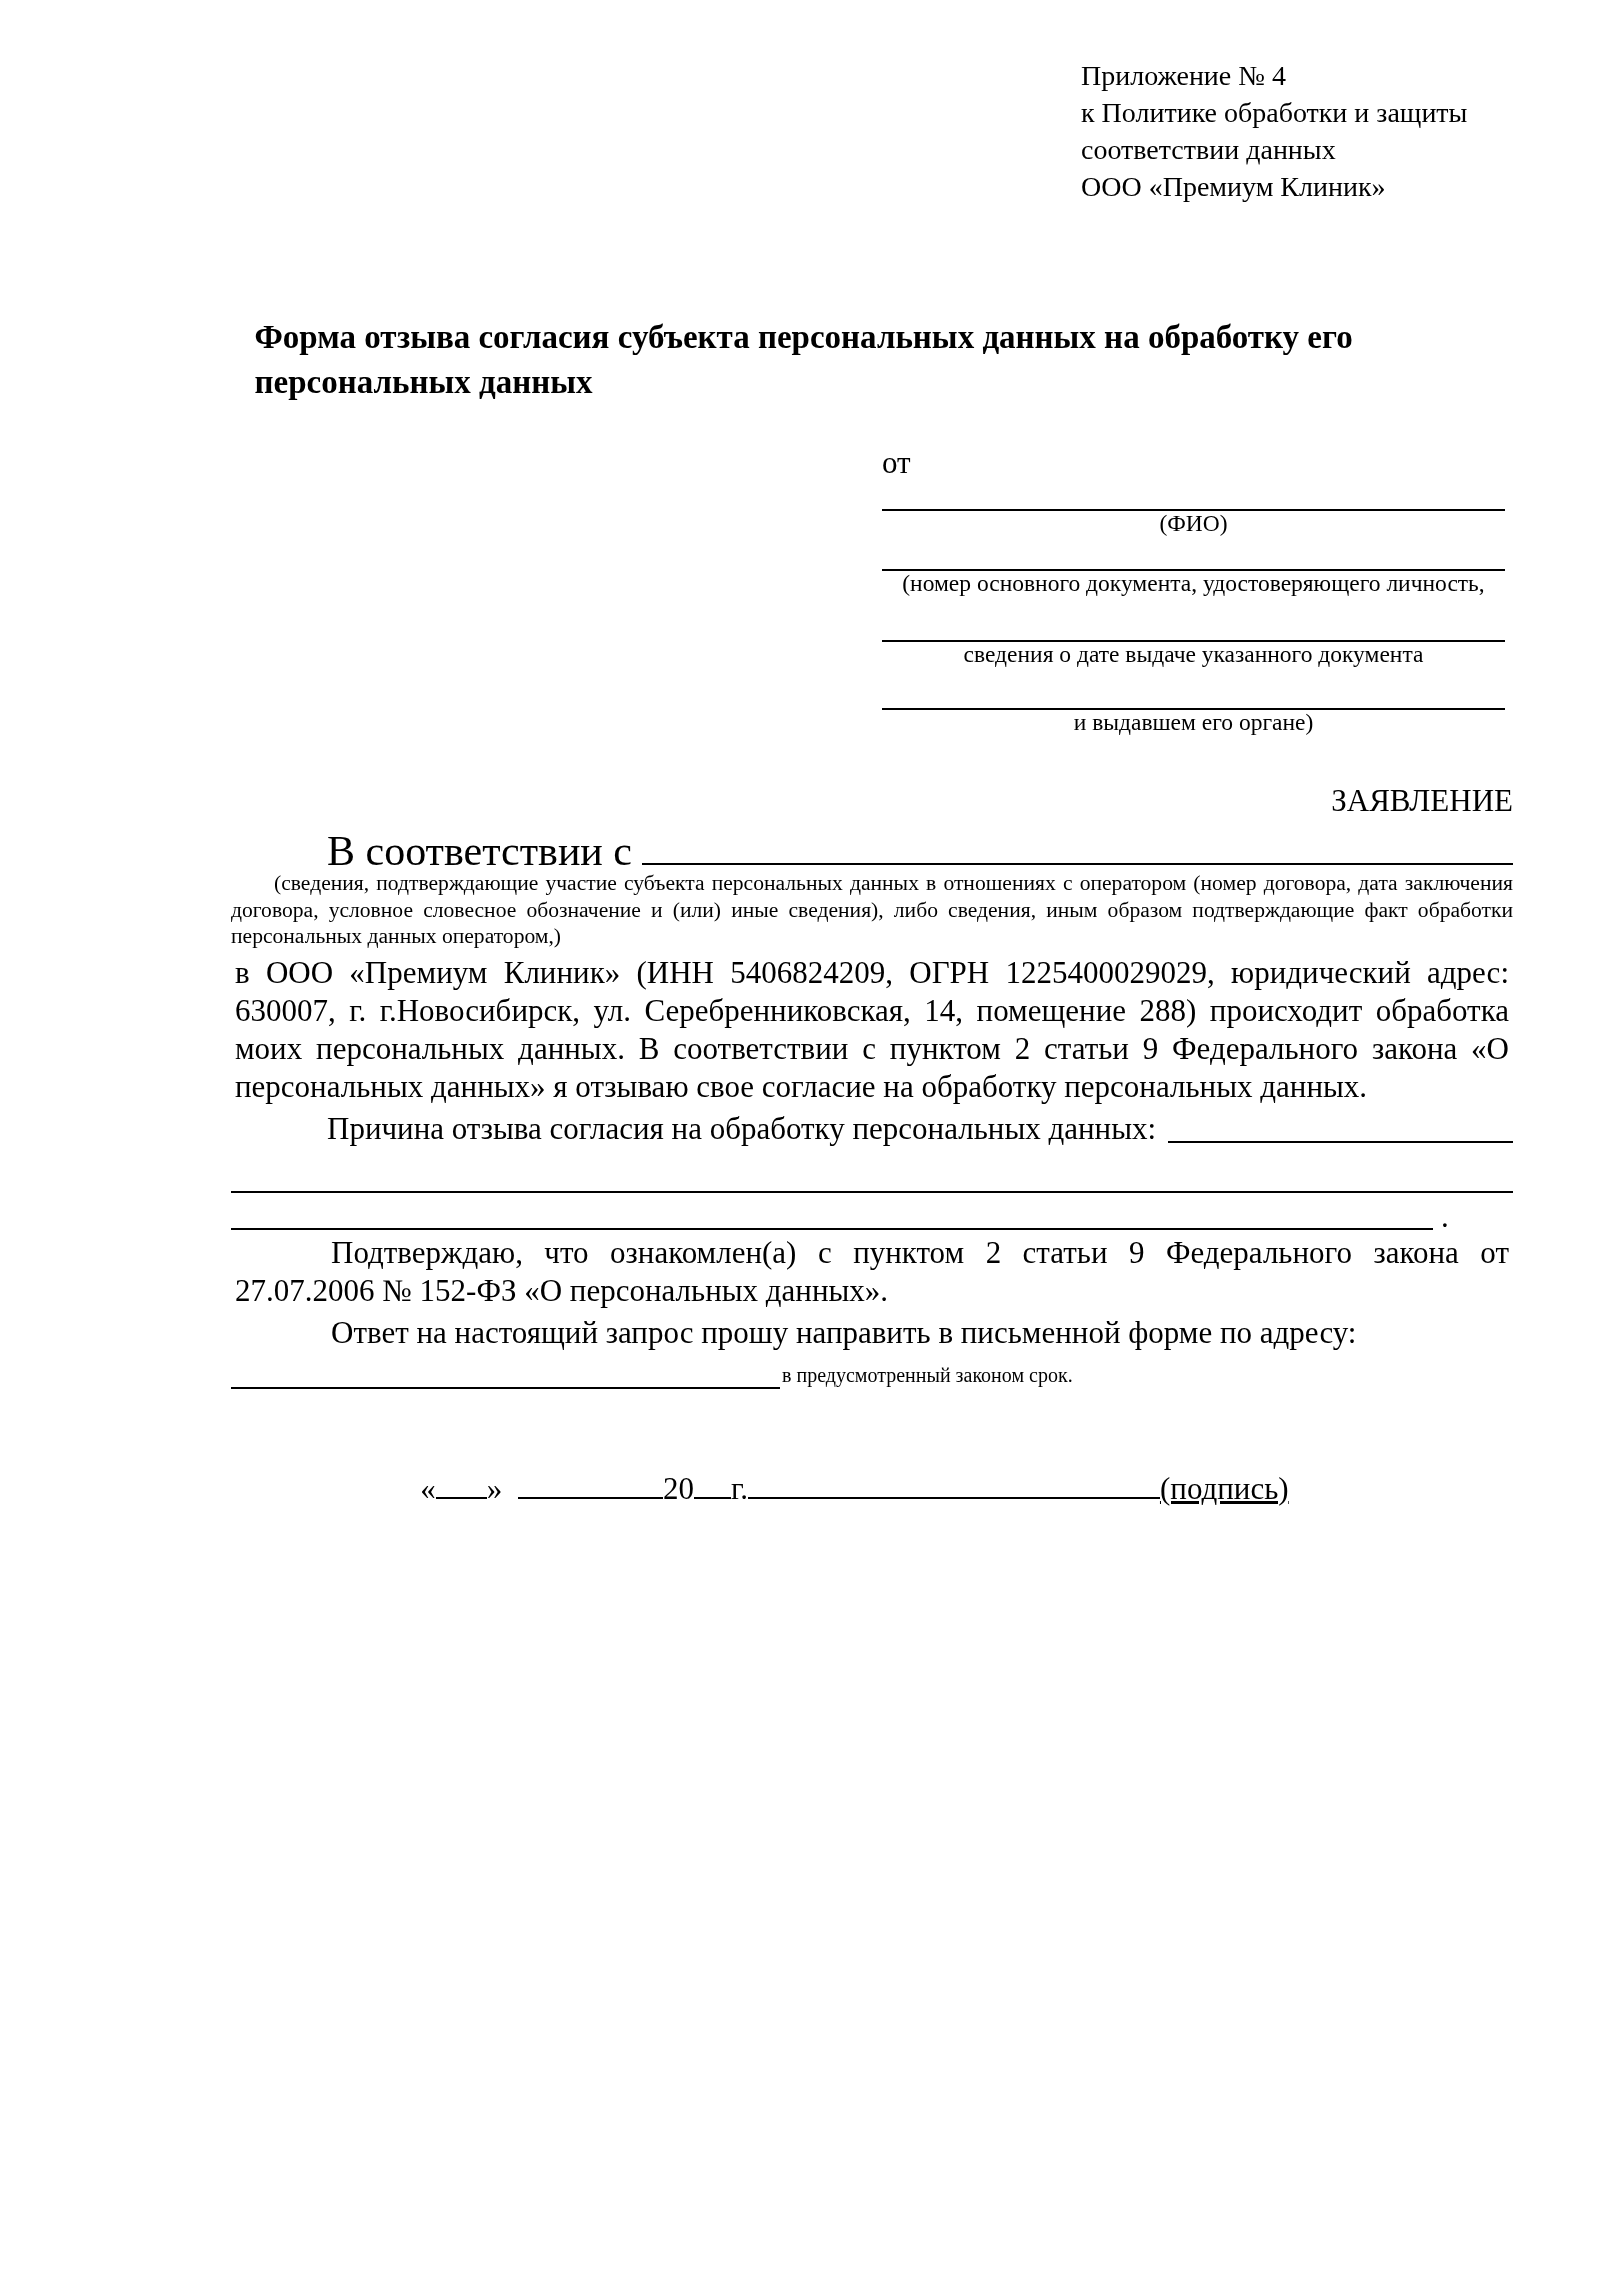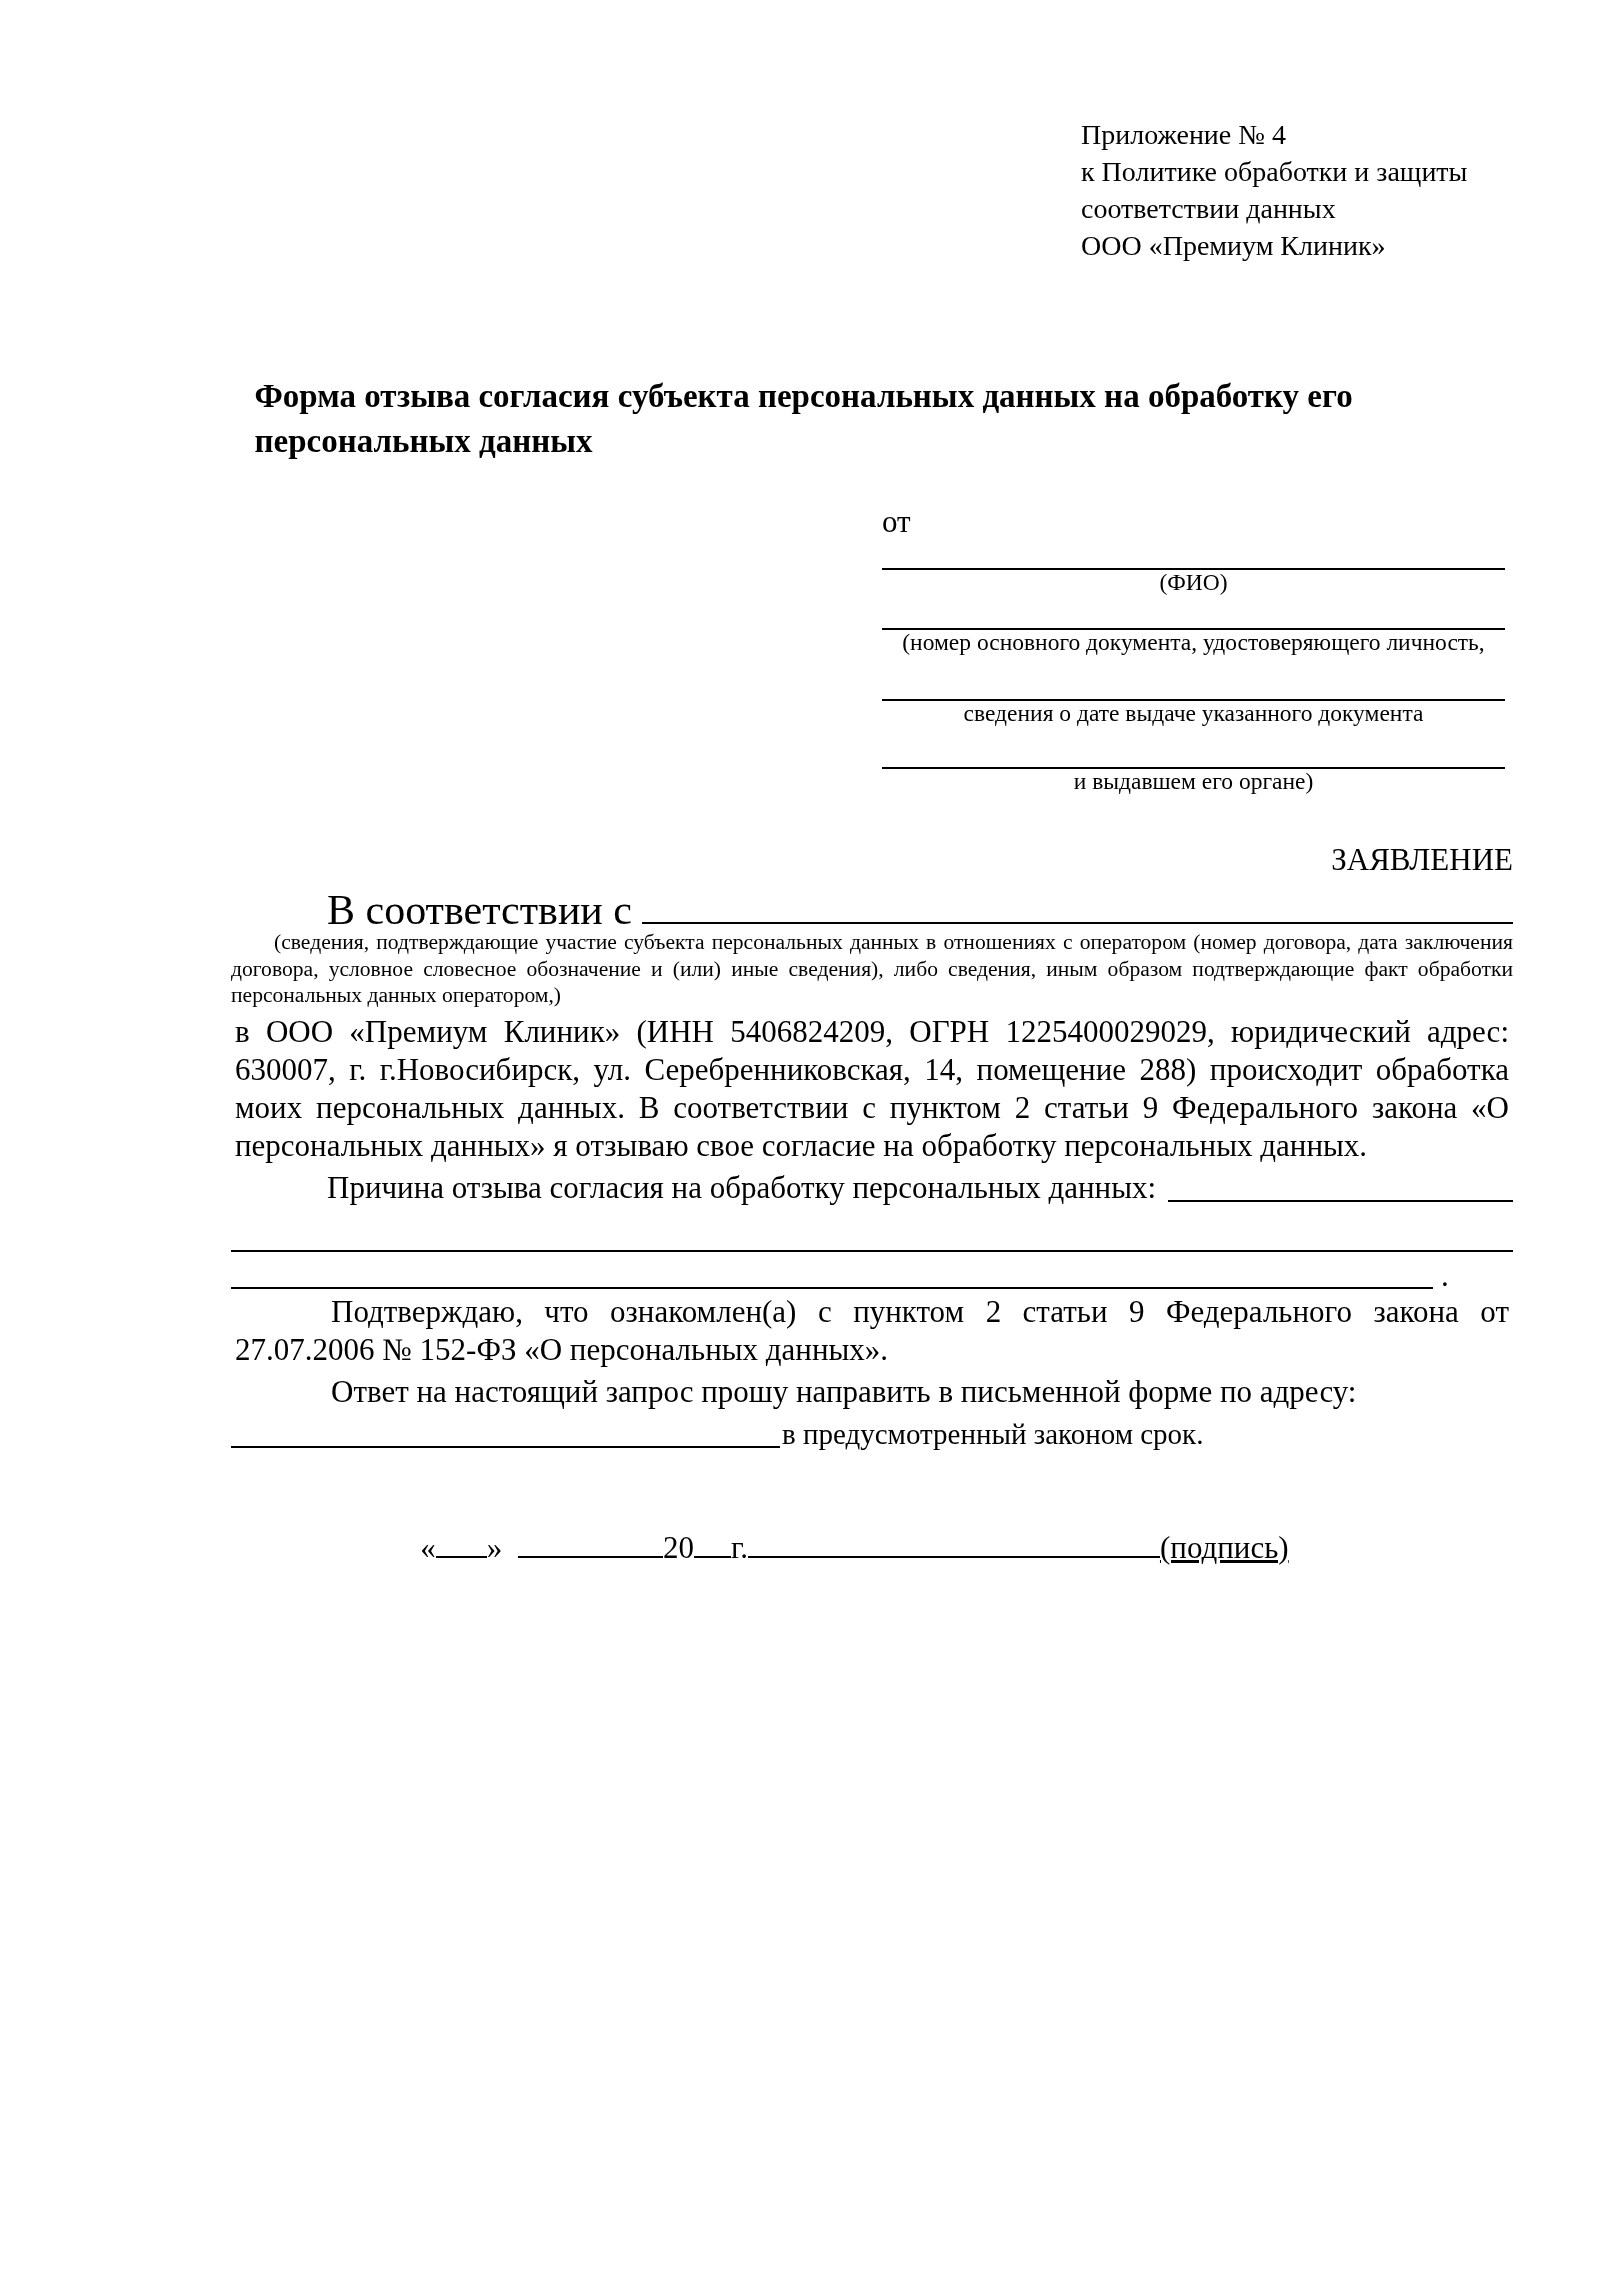--- a/index.html
+++ b/index.html
@@ -4,21 +4,21 @@
 <style>
   * { box-sizing: border-box; }
   html, body { margin: 0; padding: 0; background: #ffffff; }
   .page {
     position: relative;
     width: 1621px;
     height: 2293px;
     background: #ffffff;
     color: #000000;
     font-family: "Liberation Serif", "DejaVu Serif", serif;
-    padding: 116px 108px 0 231px;
+    padding: 57px 108px 0 231px;
     overflow: hidden;
   }
   .appendix { margin-left: 850px; font-size: 28px; line-height: 37px; }
   .title {
     margin: 110px auto 0 auto;
     max-width: 1235px;
     font-size: 33px;
     line-height: 45px;
     font-weight: bold;
     text-align: left;
@@ -37,21 +37,21 @@
   .note { margin: 0; font-size: 21.6px; line-height: 26.5px; text-align: justify; text-indent: 43px; }
   .body-par { margin: 4px; font-size: 31px; line-height: 38px; text-align: justify; }
   .indent { text-indent: 96px; }
   .reason-row { display: flex; padding-left: 96px; font-size: 31px; line-height: 38px; }
   .reason-label { white-space: nowrap; }
   .reason-fill { flex: 1 1 auto; margin-left: 11.8px; margin-bottom: 4.9px; border-bottom: 2.9px solid #000; }
   .blank-line { height: 45px; border-bottom: 2.9px solid #000; }
   .blank-line2 { position: relative; height: 37px; }
   .fill2 { position: absolute; left: 0; bottom: 0; width: 1202px; height: 0; border-bottom: 2.9px solid #000; }
   .period { position: absolute; left: 1210px; bottom: -2px; font-size: 31px; line-height: 31px; }
-  .reply-tail-row { display: flex; font-size: 29px; line-height: 38px; }
+  .reply-tail-row { display: flex; font-size: 20px; line-height: 38px; }
   .addr-fill { width: 549px; margin-bottom: 4.9px; border-bottom: 2.9px solid #000; }
   .reply-tail { margin-left: 2px; white-space: nowrap; }
   .date-row {
     display: flex;
     justify-content: center;
     margin-top: 76px;
     font-size: 31px;
     line-height: 38px;
   }
   .date-left, .sig-right { white-space: nowrap; }

